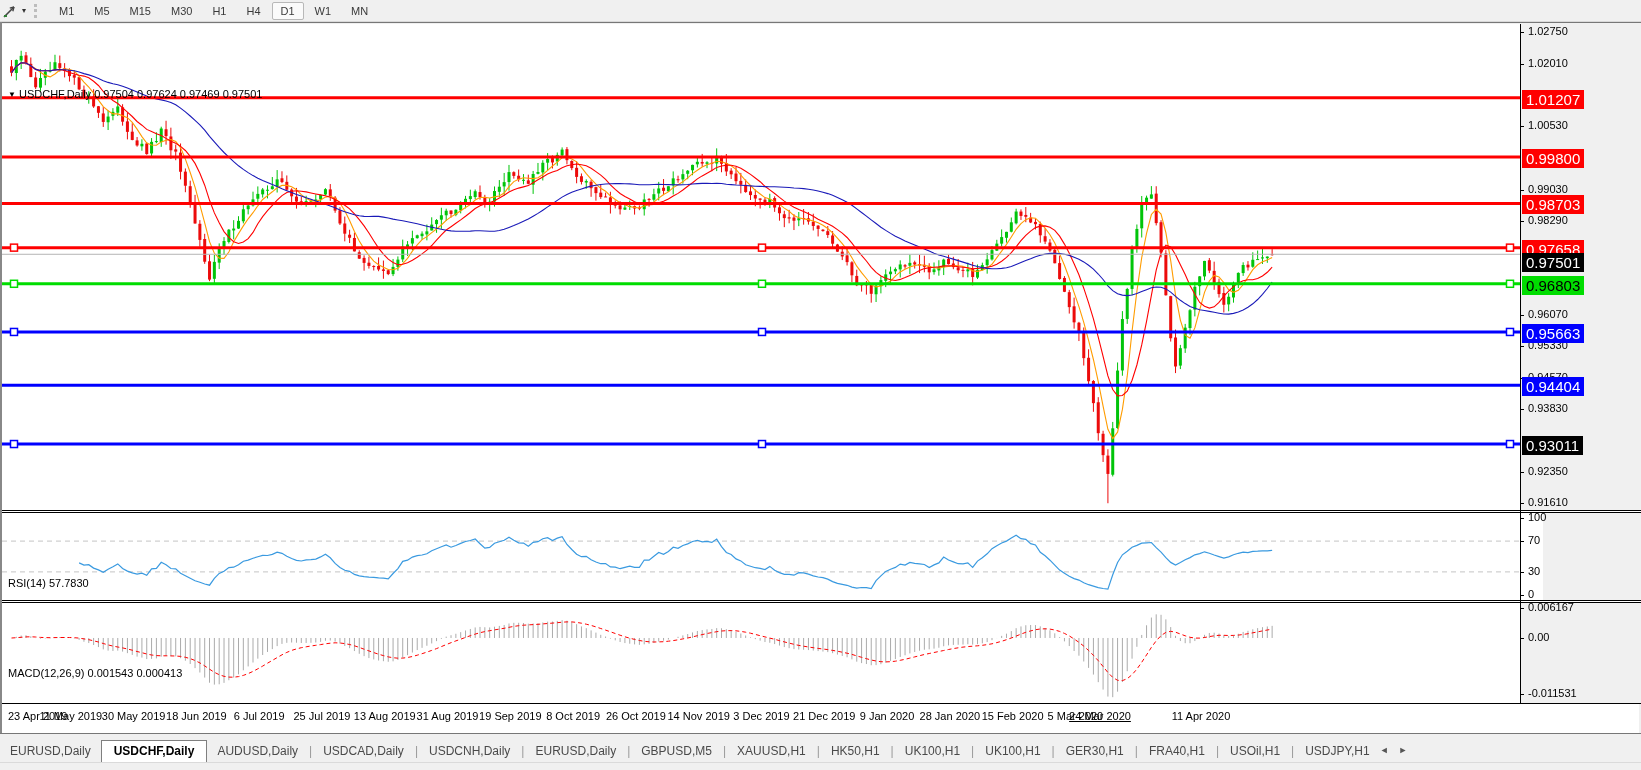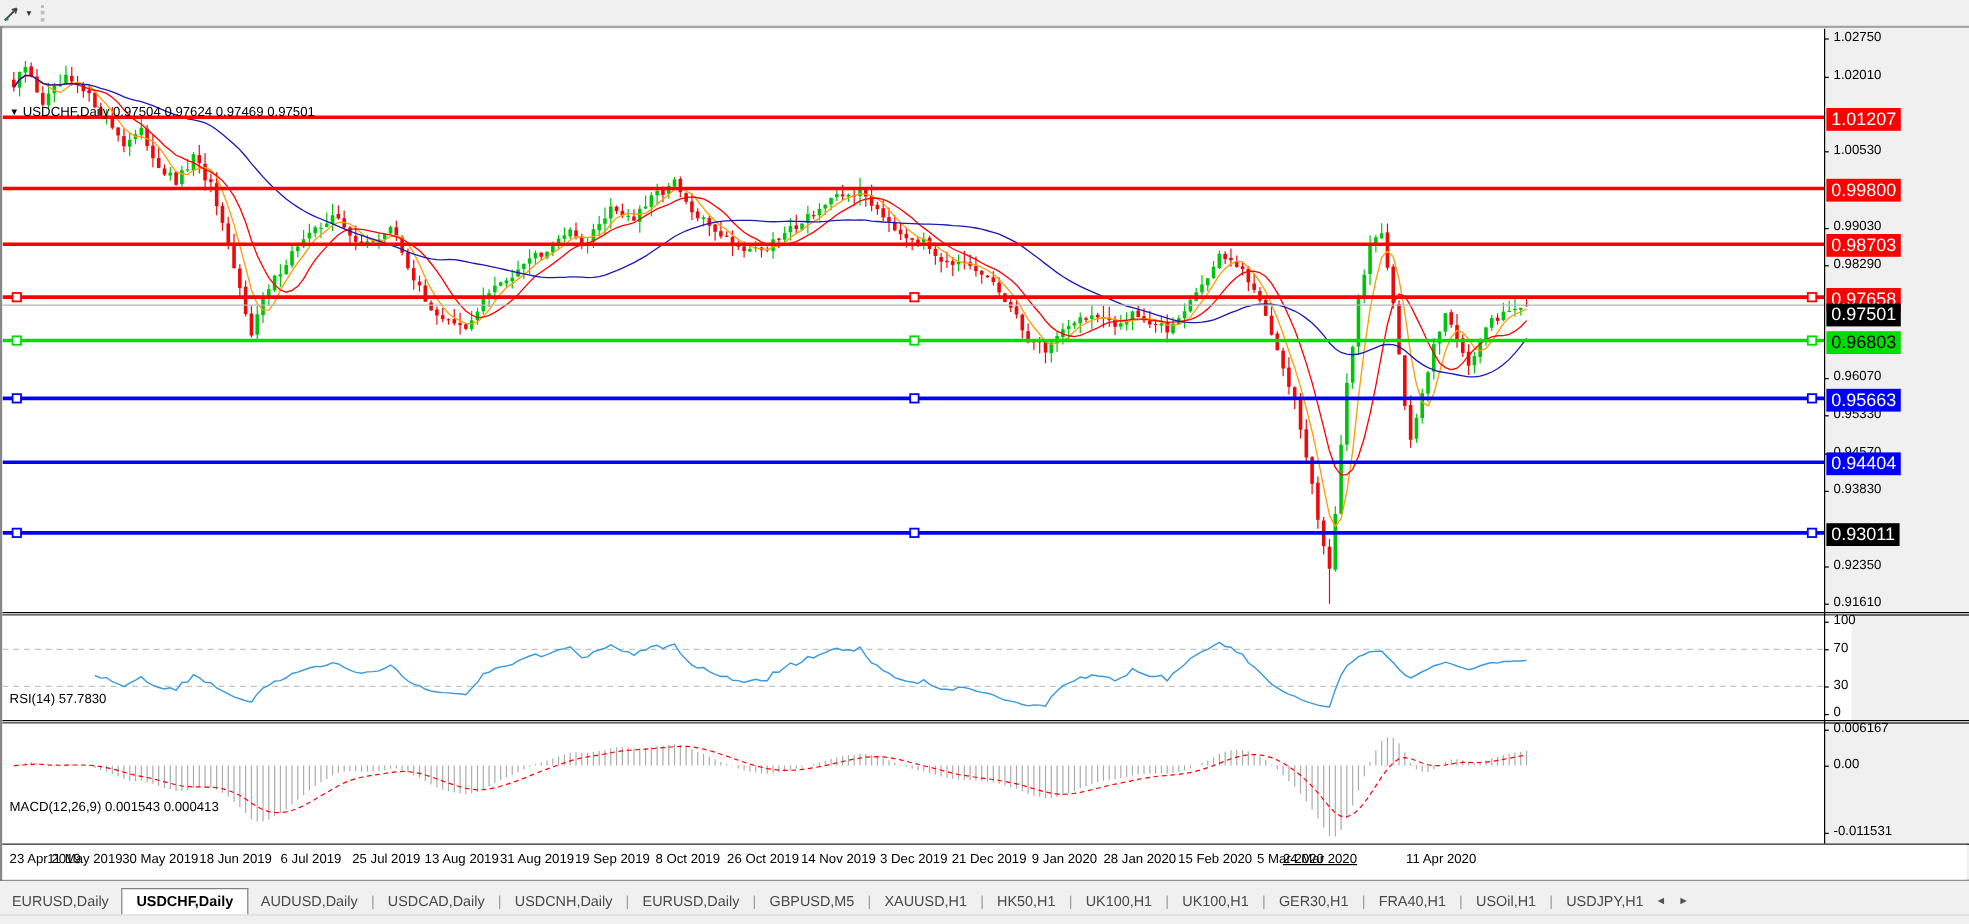--- a/index.html
+++ b/index.html
@@ -44,20 +44,31 @@
   <div id="toolbar">
     <span class="tb-icon">
       <svg width="16" height="16" viewBox="0 0 16 16">
         <path d="M2 14 L12 4" stroke="#444" stroke-width="1.6" fill="none"></path>
         <path d="M12 4 l-4.2 1.2 M12 4 l-1.2 4.2" stroke="#444" stroke-width="1.4" fill="none"></path>
         <rect x="2" y="12" width="3" height="2" fill="#2e7d32"></rect>
       </svg>
     </span>
     <span class="dd-arrow">▾</span>
     <span class="grip"></span>
+    <span id="tf-buttons" style="display:flex;">
+        <span class="tf-btn">M1</span>
+        <span class="tf-btn">M5</span>
+        <span class="tf-btn">M15</span>
+        <span class="tf-btn">M30</span>
+        <span class="tf-btn">H1</span>
+        <span class="tf-btn">H4</span>
+        <span class="tf-btn active">D1</span>
+        <span class="tf-btn">W1</span>
+        <span class="tf-btn">MN</span>
+      </span>
   </div>
 
   <div class="win-line" style="left:0;top:22px;width:1641px;height:1px;"></div>
   <div class="win-line" style="left:0;top:22px;width:2px;height:712px;background:#888;"></div>
   <div class="win-line" style="left:0;top:733px;width:1641px;height:1px;"></div>
 
   <div class="pane" id="price-pane" style="left:2px;top:24px;width:1518px;height:486px;">
     <div class="pane-label">
       <span style="font-size:8px;vertical-align:1px;">▼</span>
       <span>USDCHF,Daily</span>

